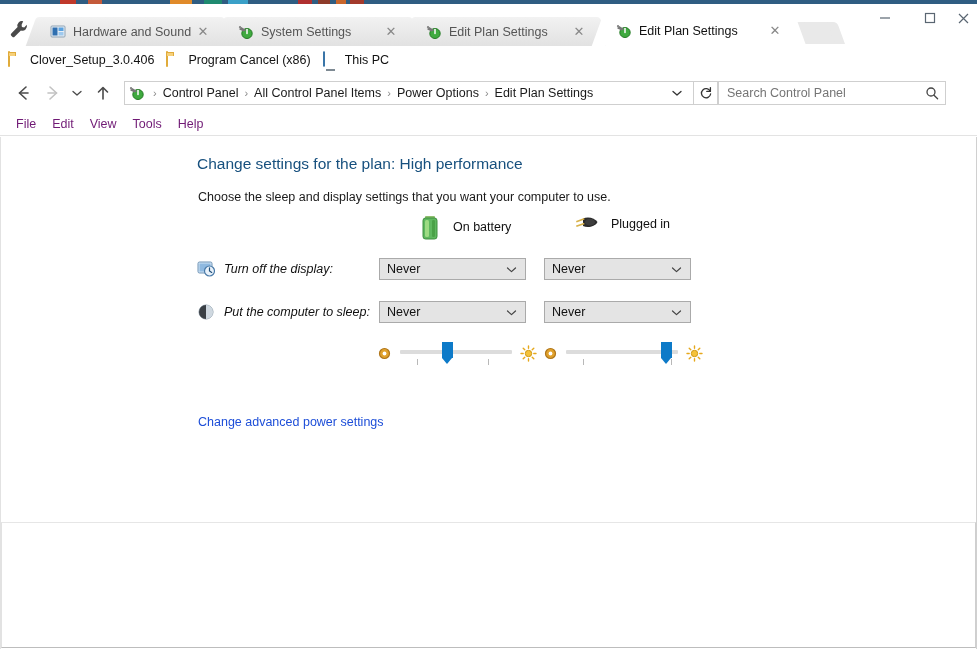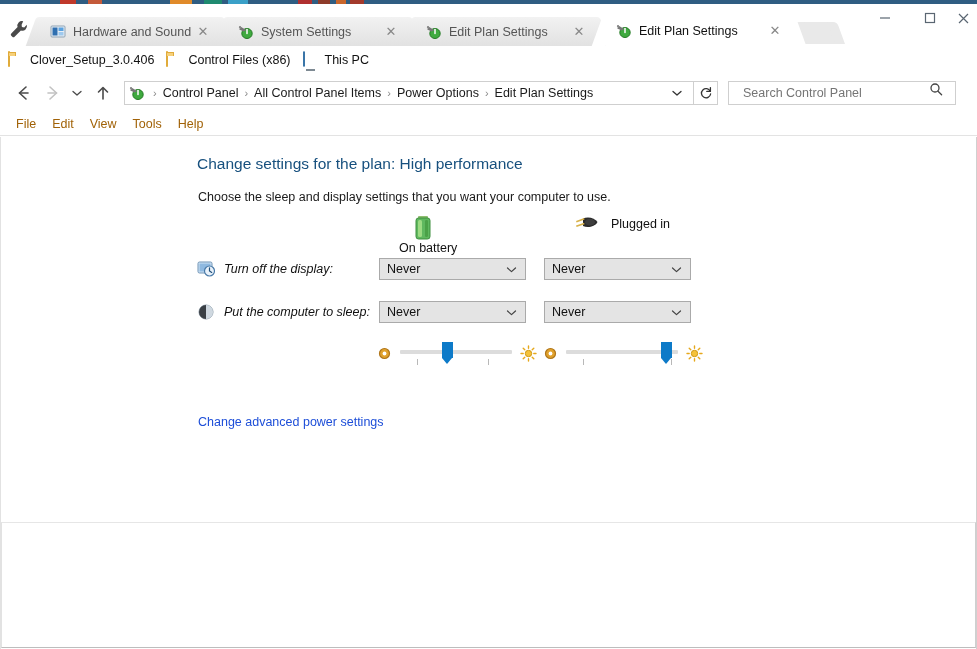--- a/index.html
+++ b/index.html
@@ -271,28 +271,28 @@
     width: 24px; height: 24px;
     border: 1px solid #cfcfcf;
     border-left: none;
     box-sizing: border-box;
     display: flex; align-items: center; justify-content: center;
     color: #333;
     font-size: 13px;
     background: #fff;
   }
   #searchbox {
-    margin-left: 10px;
     width: 228px;
     height: 24px;
     border: 1px solid #cfcfcf;
     background: #fff;
     box-sizing: border-box;
     display: flex;
-    padding: 0 12px;
+    align-items: center;
+    padding: 0 6px;
   }
   #searchbox input {
     border: none;
     outline: none;
     flex: 1 1 auto;
     font-family: "Liberation Sans", sans-serif;
     font-size: 12.5px;
     color: #777;
     background: transparent;
   }
@@ -310,21 +310,21 @@
     height: 24px;
     display: flex;
     align-items: center;
     padding-left: 8px;
     box-sizing: border-box;
     border-bottom: 1px solid #e3e3e3;
     background: #ffffff;
   }
   .menu-item {
     font-size: 12.5px;
-    color: #a16207;
+    color: #701a75;
     padding: 2px 8px;
   }
 
   
   #content {
     position: absolute;
     left: 1px; top: 133px;
     width: 975px;
     height: 337px;
     background: #ffffff;
@@ -347,21 +347,21 @@
   }
 
   .power-head {
     position: absolute;
     top: 76px;
     display: flex;
     align-items: center;
     font-size: 12.5px;
     color: #111;
   }
-  #head-battery { left: 388px; flex-direction: column; }
+  #head-battery { left: 416px; }
   #head-plug { left: 570px; }
   .head-label { margin-left: 10px; }
 
   .setting-row {
     position: absolute;
     left: 196px;
     height: 30px;
     display: flex;
     align-items: center;
     font-style: italic;
@@ -645,21 +645,21 @@
     </div>
   </div>
 
   <div id="favbar">
     <div class="fav-item">
       <span class="fav-icon"><span class="folder-icon"></span></span>
       <span>Clover_Setup_3.0.406</span>
     </div>
     <div class="fav-item">
       <span class="fav-icon"><span class="folder-icon"></span></span>
-      <span>Control Files (x86)</span>
+      <span>Program Cancel (x86)</span>
     </div>
     <div class="fav-item">
       <span class="fav-icon"><span class="pc-icon"></span></span>
       <span>This PC</span>
     </div>
   </div>
 
   <div id="navbar">
     <div class="navbtn" id="nav-back">
       <svg width="18" height="18" viewBox="0 0 18 18">

